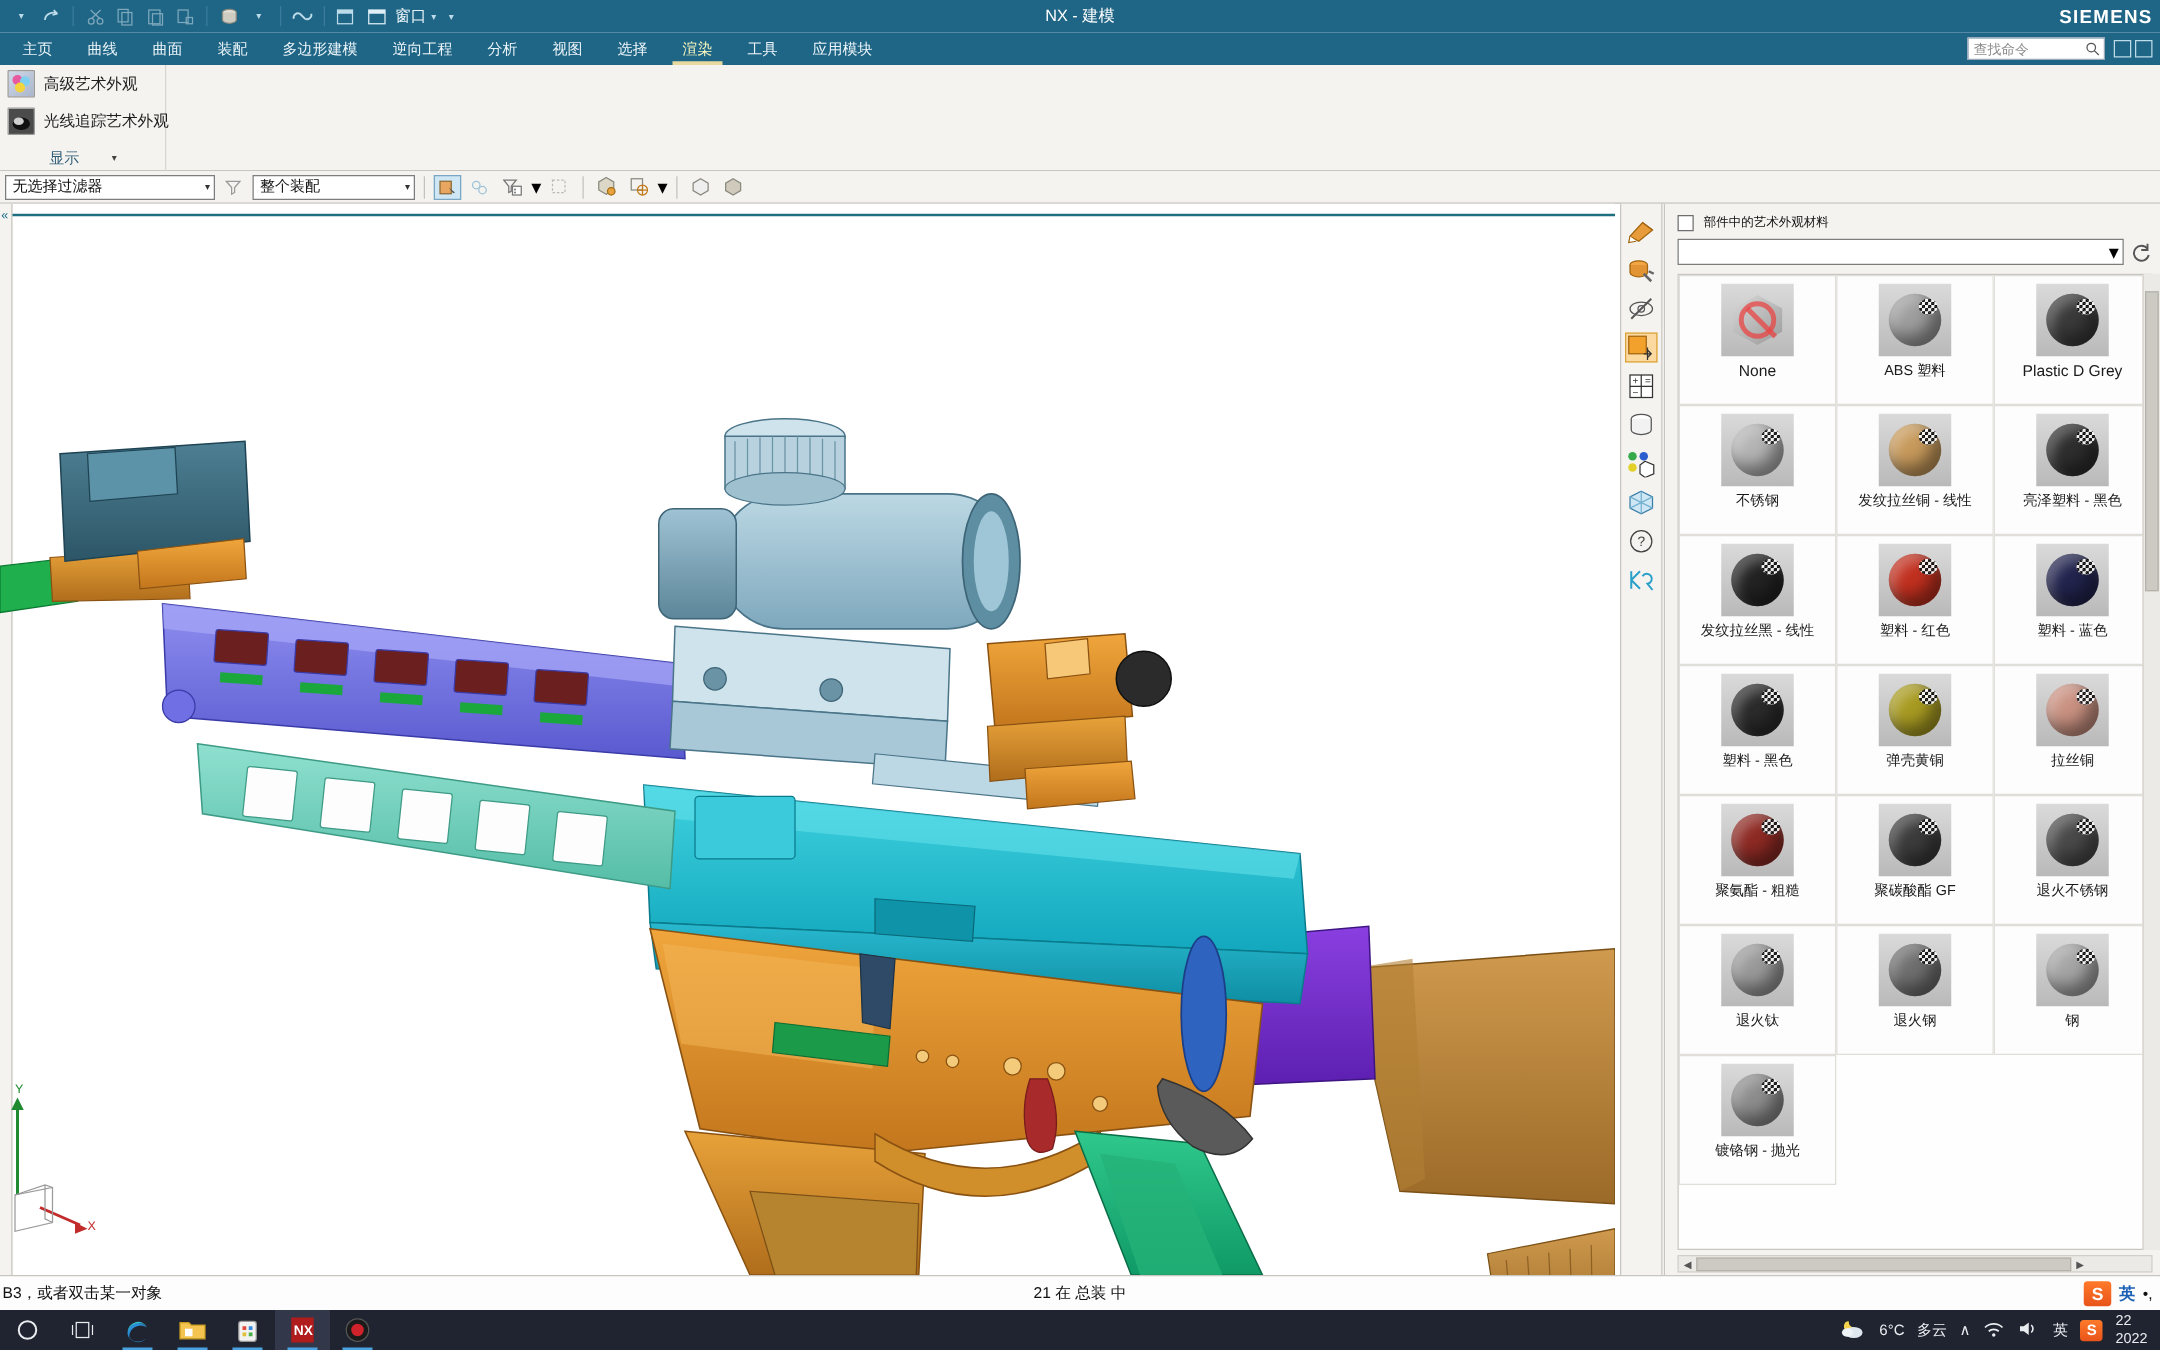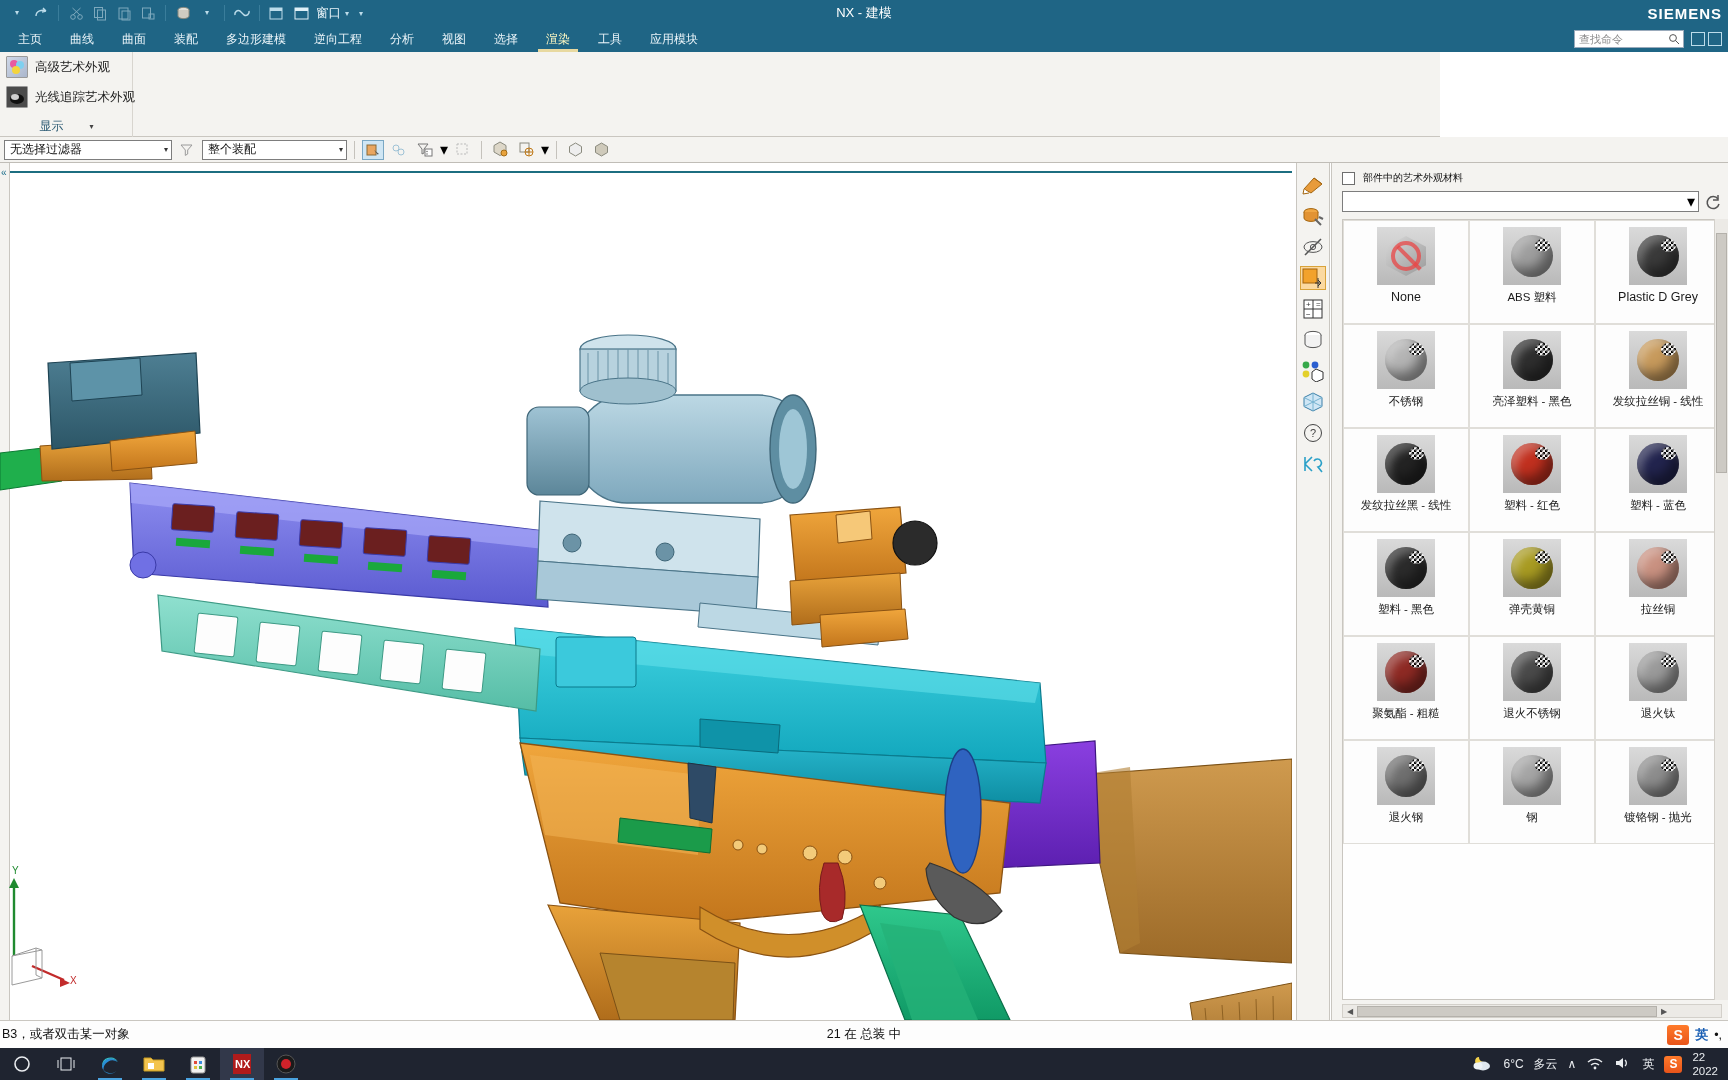--- a/index.html
+++ b/index.html
@@ -60,21 +60,21 @@
     display: flex; align-items: center; position: relative;
   }
   .cmd-search .mag {
     position: absolute; right: 3px; top: 2px; width: 12px; height: 12px;
   }
   .win-btn-group { display: flex; margin-left: 4px; }
   .win-btn { width: 14px; height: 14px; border: 1px solid #bcdcea; margin-left: 3px; }
 
   
   .ribbon {
-    position: absolute; left: 0; top: 52px; width: 1440px; height: 85px;
+    position: absolute; left: 0; top: 52px; width: 1728px; height: 85px;
     background: #f4f3f0; border-bottom: 1px solid #c9c6c0;
   }
   .rib-group {
     position: absolute; left: 0; top: 0; width: 133px; height: 85px;
     border-right: 1px solid #d8d5cf;
   }
   .rib-item { display: flex; align-items: center; padding: 4px 6px; gap: 7px; cursor: default; }
   .rib-ico {
     width: 22px; height: 22px; flex: 0 0 22px; border: 1px solid #9a9a9a;
     border-radius: 1px; position: relative; overflow: hidden;
@@ -384,21 +384,21 @@
   <div class="sel-bar">
     <div class="combo" style="width:168px">
       <span>无选择过滤器</span>
       <span class="cb-caret">▾</span>
     </div>
     <div class="sel-ico">
       <svg width="16" height="16" viewBox="0 0 16 16">
           <path d="M2 3 h11 l-4.3 5 v4 l-2.4 1.4 v-5.4 z" stroke="#9a9a9a" fill="none"></path>
         </svg>
     </div>
-    <div class="combo" style="width:145px">
+    <div class="combo" style="width:130px">
       <span>整个装配</span>
       <span class="cb-caret">▾</span>
     </div>
     <div class="sb-sep"></div>
     <div class="sel-ico on">
       <svg width="16" height="16" viewBox="0 0 16 16">
           <rect x="2" y="3" width="9" height="10" fill="#e9a660" stroke="#8a6a36"></rect>
           <path d="M9 8 l5 4 -1.5 .5 z" fill="#555"></path>
         </svg>
     </div>
@@ -750,32 +750,32 @@
 Grey</div>
           </div>
           <div class="mat-cell">
             <div class="mat-thumb">
               <div class="mat-sphere" style="background: rgb(180, 180, 180);"></div>
             </div>
             <div class="mat-label">不锈钢</div>
           </div>
           <div class="mat-cell">
             <div class="mat-thumb">
+              <div class="mat-sphere" style="background: rgb(199, 154, 92);"></div>
+            </div>
+            <div class="mat-label">发纹拉丝铜 - 线性</div>
+          </div>
+          <div class="mat-cell">
+            <div class="mat-thumb">
               <div class="mat-sphere" style="background: rgb(46, 46, 46);"></div>
             </div>
             <div class="mat-label">亮泽塑料 - 黑色</div>
           </div>
           <div class="mat-cell">
             <div class="mat-thumb">
-              <div class="mat-sphere" style="background: rgb(199, 154, 92);"></div>
-            </div>
-            <div class="mat-label">发纹拉丝铜 - 线性</div>
-          </div>
-          <div class="mat-cell">
-            <div class="mat-thumb">
               <div class="mat-sphere" style="background: rgb(35, 35, 35);"></div>
             </div>
             <div class="mat-label">发纹拉丝黑 - 线性</div>
           </div>
           <div class="mat-cell">
             <div class="mat-thumb">
               <div class="mat-sphere" style="background: rgb(193, 48, 31);"></div>
             </div>
             <div class="mat-label">塑料 - 红色</div>
           </div>
@@ -801,20 +801,26 @@
             <div class="mat-thumb">
               <div class="mat-sphere" style="background: rgb(201, 145, 129);"></div>
             </div>
             <div class="mat-label">拉丝铜</div>
           </div>
           <div class="mat-cell">
             <div class="mat-thumb">
               <div class="mat-sphere" style="background: rgb(142, 42, 36);"></div>
             </div>
             <div class="mat-label">聚氨酯 - 粗糙</div>
+          </div>
+          <div class="mat-cell">
+            <div class="mat-thumb">
+              <div class="mat-sphere" style="background: rgb(60, 60, 60);"></div>
+            </div>
+            <div class="mat-label">聚碳酸酯 GF</div>
           </div>
           <div class="mat-cell">
             <div class="mat-thumb">
               <div class="mat-sphere" style="background: rgb(74, 74, 74);"></div>
             </div>
             <div class="mat-label">退火不锈钢</div>
           </div>
           <div class="mat-cell">
             <div class="mat-thumb">
               <div class="mat-sphere" style="background: rgb(154, 154, 154);"></div>

